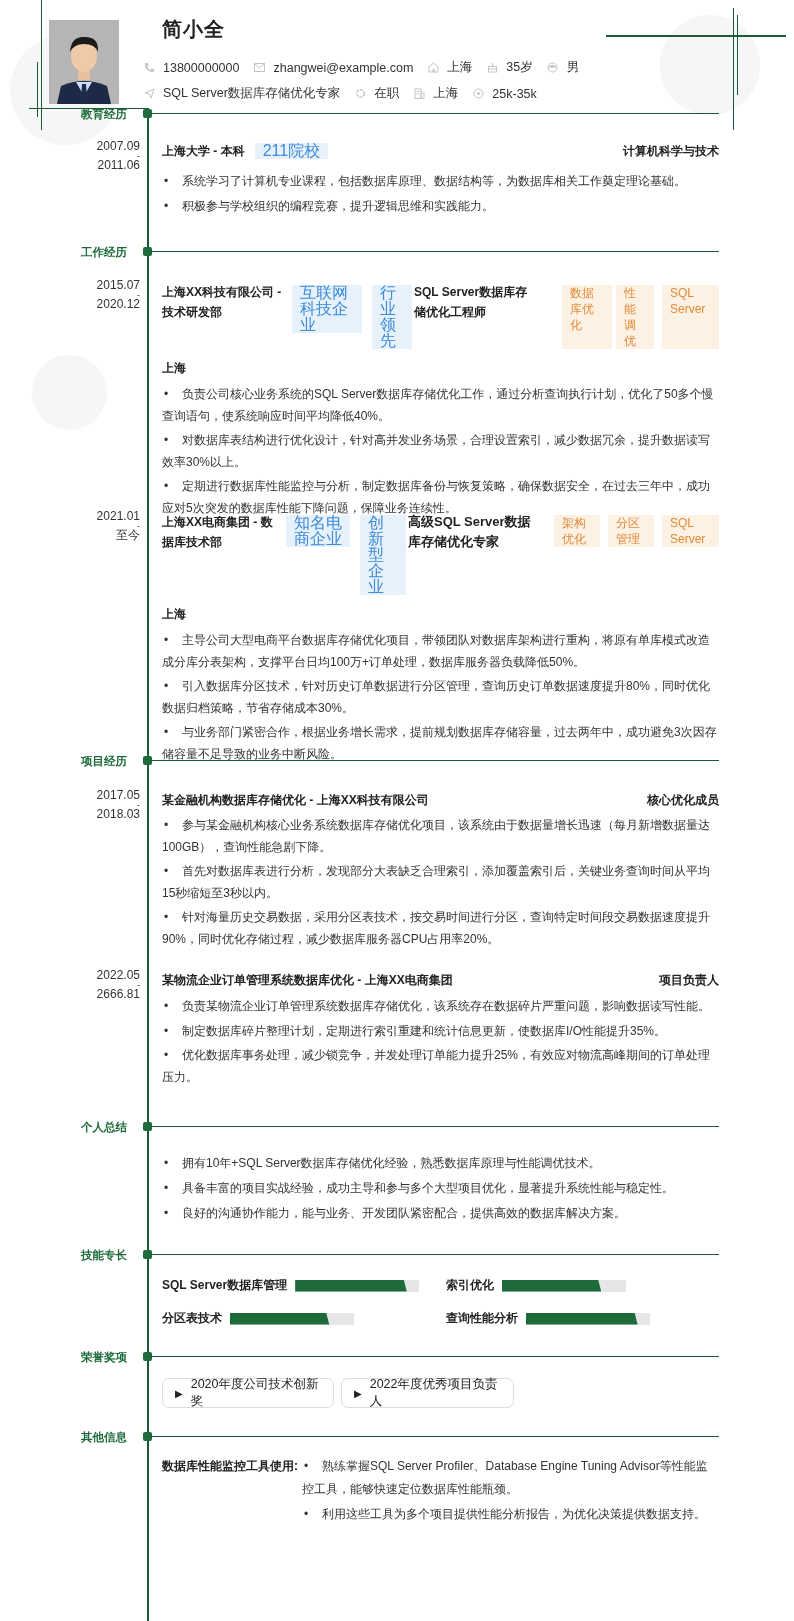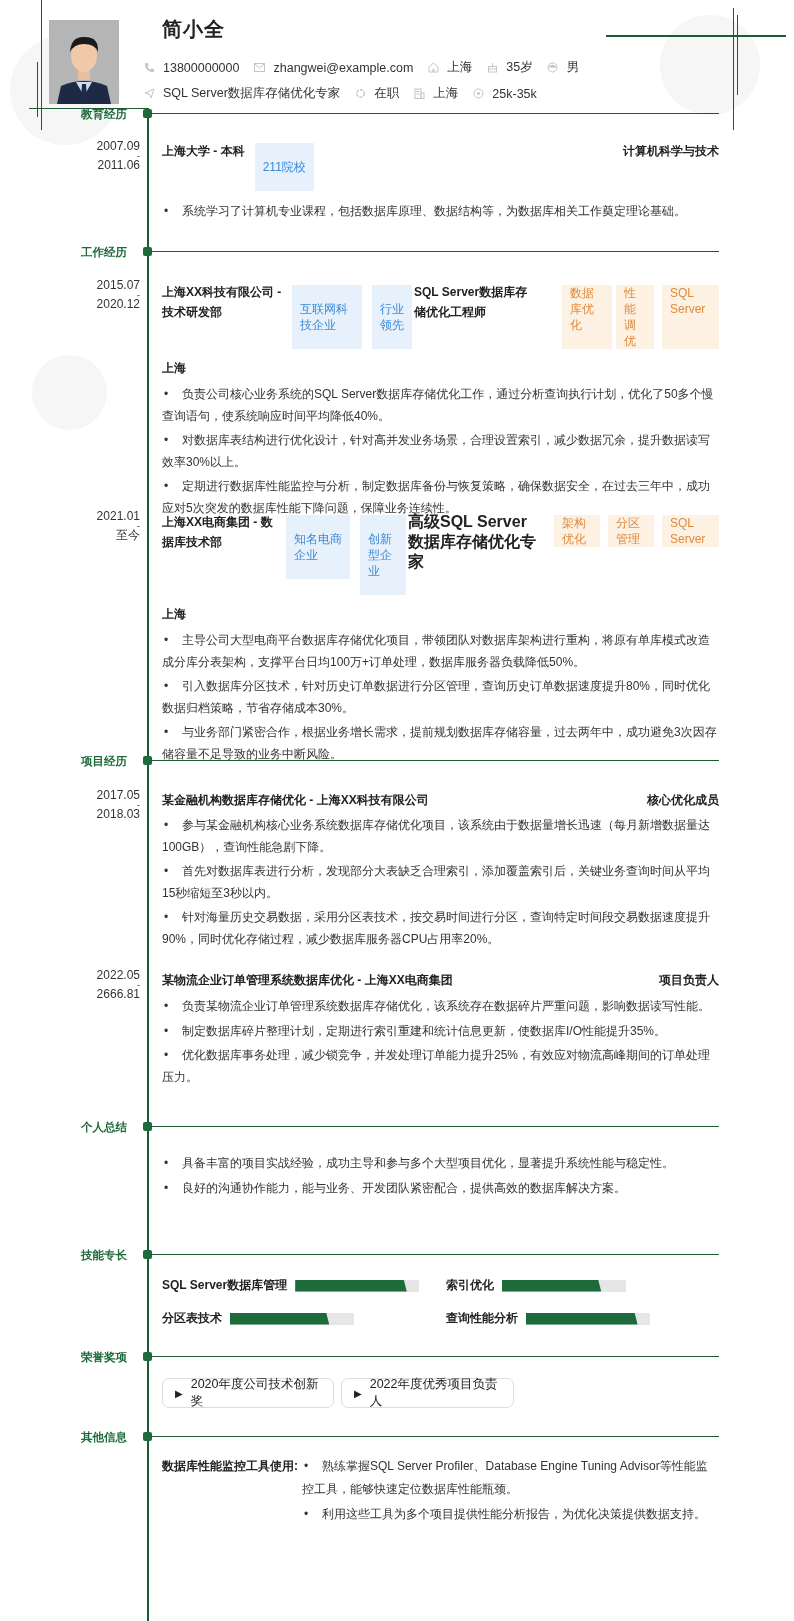--- a/index.html
+++ b/index.html
@@ -16,21 +16,21 @@
   .section-head { position: absolute; left: 0; width: 794px; height: 14px; }
   .section-title { position: absolute; left: 81px; top: -1px; font-size: 11.5px; color: #1d6b3a; font-weight: bold; }
   .section-dot { position: absolute; left: 143px; top: 1px; width: 9px; height: 9px; background: #1d6b3a; border-radius: 2px; }
   .section-line { position: absolute; left: 150px; top: 5px; width: 569px; height: 1px; background: #1a5a34; }
   .date { position: absolute; left: 72px; width: 68px; text-align: right; font-size: 12px; color: #333; line-height: 11px; }
   .date div { line-height: 11px; }
   .date .dash { font-size: 10px; line-height: 8px; color: #666; }
   .entry { position: absolute; left: 162px; width: 557px; }
   .row-head { display: flex; align-items: flex-start; font-size: 12px; font-weight: bold; line-height: 20px; }
   .right-label { margin-left: auto; font-weight: bold; }
-  .tag-blue { background: #e7f1fc; color: #3c8ad8; font-weight: normal; font-size: 12px; padding: 16px 8px; line-height: 16px; display: inline-block; }
+  .tag-blue { background: #e7f1fc; color: #3c8ad8; font-weight: normal; font-size: 16px; padding: 0 8px; line-height: 16px; display: inline-block; }
   .tag-orange { background: #fdf1e4; color: #e08a3a; font-weight: normal; font-size: 12px; padding: 0 8px; line-height: 16px; display: inline-block; }
   .bullets { list-style: none; margin-top: 6px; }
   .bullets li { font-size: 12px; line-height: 22px; color: #333; position: relative; padding-left: 0; }
   .bullets li .bul { display: inline-block; width: 20px; padding-left: 2px; }
   .city { font-size: 12px; font-weight: bold; margin-top: 8px; line-height: 22px; }
   .skill { position: absolute; display: flex; align-items: center; font-size: 12px; font-weight: bold; }
   .bar { height: 12px; background: #e6e6e6; margin-left: 8px; position: relative; }
   .bar-fill { position: absolute; left: 0; top: 0; height: 12px; background: #1d6b3a; clip-path: polygon(0 0, calc(100% - 3px) 0, 100% 100%, 0 100%); }
   .award { position: absolute; top: 1378px; height: 30px; border: 1px solid #ddd; border-radius: 7px; display: flex; align-items: center; padding: 0 12px; font-size: 12.5px; color: #222; }
   .award .tri { font-size: 10px; margin-right: 8px; }
@@ -162,20 +162,21 @@
   <div>2011.06</div>
 </div>
 <div class="entry" style="top:141px;">
   <div class="row-head">
     <span>上海大学 - 本科</span>
     <span class="tag-blue" style="margin-left:10px;margin-top:2px;">211院校</span>
     <span class="right-label">计算机科学与技术</span>
   </div>
   <ul class="bullets" style="margin-top:8px;">
     <li style="line-height:25px;"><span class="bul">•</span><span>系统学习了计算机专业课程，包括数据库原理、数据结构等，为数据库相关工作奠定理论基础。</span></li>
+    <li style="line-height:25px;"><span class="bul">•</span><span>积极参与学校组织的编程竞赛，提升逻辑思维和实践能力。</span></li>
   </ul>
 </div>
 
 <div class="section-head" style="top:246px;">
   <div class="section-title">工作经历</div>
   <div class="section-dot"></div>
   <div class="section-line"></div>
 </div>
 
 <div class="date" style="top:280px;">
@@ -206,21 +207,21 @@
 <div class="date" style="top:511px;">
   <div>2021.01</div>
   <div class="dash">-</div>
   <div>至今</div>
 </div>
 <div class="entry" style="top:512px;">
   <div style="display:flex;align-items:flex-start;">
     <div style="width:118px;font-weight:bold;font-size:12px;line-height:20px;">上海XX电商集团 - 数据库技术部</div>
     <div class="tag-blue" style="width:64px;margin-left:6px;margin-top:3px;">知名电商企业</div>
     <div class="tag-blue" style="width:46px;margin-left:10px;margin-top:3px;">创新型企业</div>
-    <div style="width:128px;font-weight:bold;font-size:16px;line-height:20px;margin-left:2px;">高级SQL Server数据库存储优化专家</div>
+    <div style="width:128px;font-weight:bold;font-size:13px;line-height:20px;margin-left:2px;">高级SQL Server数据库存储优化专家</div>
     <div style="margin-left:auto;display:flex;">
       <div class="tag-orange" style="width:46px;margin-top:3px;">架构优化</div>
       <div class="tag-orange" style="width:46px;margin-left:8px;margin-top:3px;">分区管理</div>
       <div class="tag-orange" style="width:57px;margin-left:8px;margin-top:3px;">SQL Server</div>
     </div>
   </div>
   <div class="city">上海</div>
   <ul class="bullets" style="margin-top:4px;">
     <li><span class="bul">•</span><span>主导公司大型电商平台数据库存储优化项目，带领团队对数据库架构进行重构，将原有单库模式改造成分库分表架构，支撑平台日均100万+订单处理，数据库服务器负载降低50%。</span></li>
     <li style="margin-top:2px;"><span class="bul">•</span><span>引入数据库分区技术，针对历史订单数据进行分区管理，查询历史订单数据速度提升80%，同时优化数据归档策略，节省存储成本30%。</span></li>
@@ -268,20 +269,21 @@
   </ul>
 </div>
 
 <div class="section-head" style="top:1121px;padding-left:20px;">
   <div class="section-title">个人总结</div>
   <div class="section-dot"></div>
   <div class="section-line"></div>
 </div>
 <div class="entry" style="top:1145px;">
   <ul class="bullets">
+    <li style="line-height:25px;"><span class="bul">•</span><span>拥有10年+SQL Server数据库存储优化经验，熟悉数据库原理与性能调优技术。</span></li>
     <li style="line-height:25px;"><span class="bul">•</span><span>具备丰富的项目实战经验，成功主导和参与多个大型项目优化，显著提升系统性能与稳定性。</span></li>
     <li style="line-height:25px;"><span class="bul">•</span><span>良好的沟通协作能力，能与业务、开发团队紧密配合，提供高效的数据库解决方案。</span></li>
   </ul>
 </div>
 
 <div class="section-head" style="top:1249px;">
   <div class="section-title">技能专长</div>
   <div class="section-dot"></div>
   <div class="section-line"></div>
 </div>

